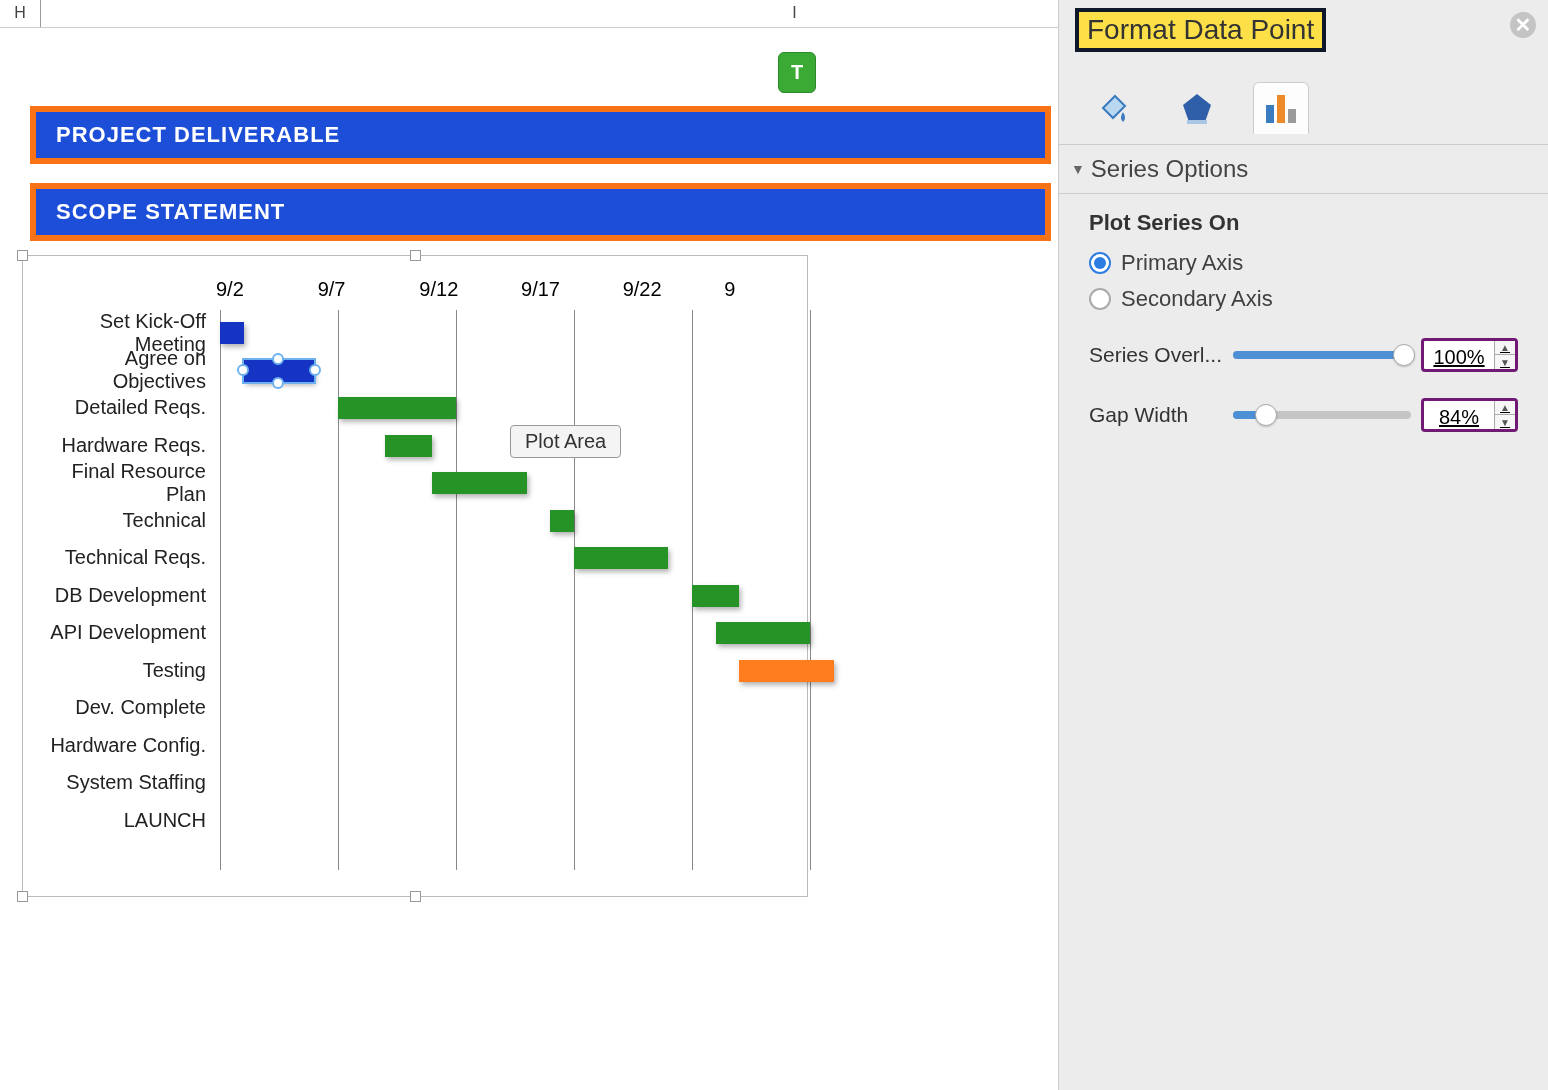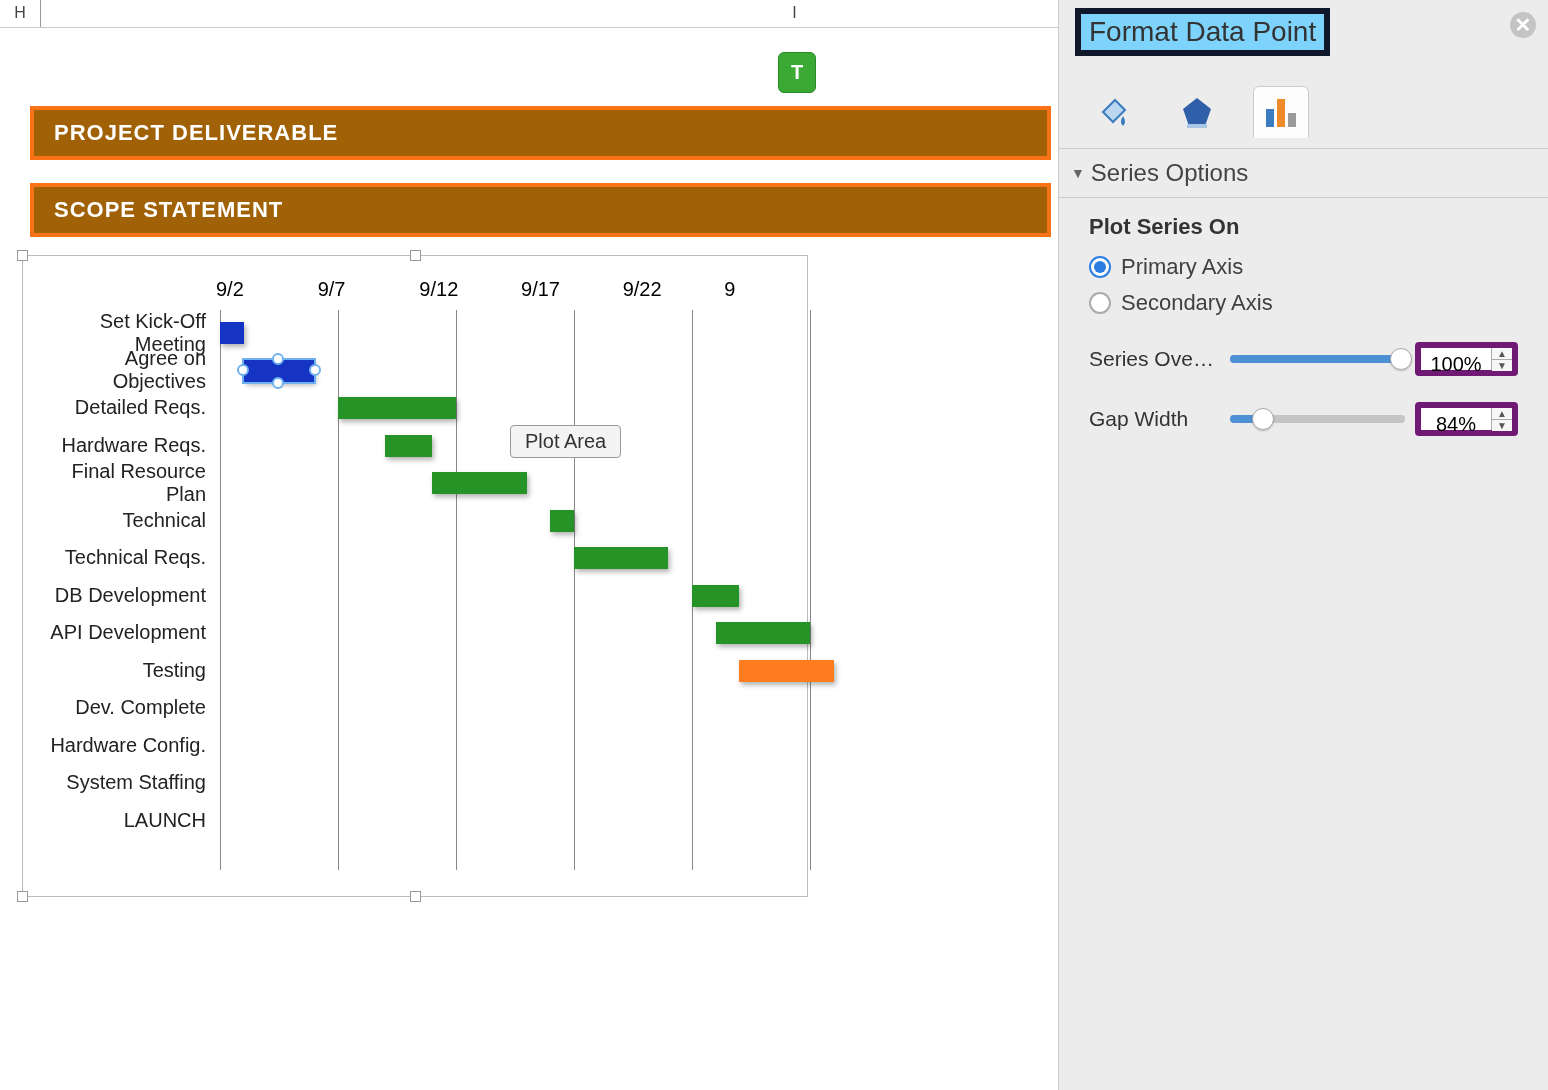--- a/index.html
+++ b/index.html
@@ -33,28 +33,28 @@
   border-radius: 6px;
   font-weight: bold;
   font-size: 20px;
   border: 1px solid #2b8a28;
 }
 
 .header-band {
   position: absolute;
   left: 30px;
   right: 497px;
-  background: #a16207;
+  background: #1d4ed8;
   color: #fff;
   font-weight: 800;
   font-family: Arial, sans-serif;
   font-size: 22px;
   padding: 10px 20px;
   letter-spacing: 1px;
-  border: 4px solid #f97316;
+  border: 6px solid #f97316;
 }
 .hb1 { top: 106px; }
 .hb2 { top: 183px; }
 
 .chart-container {
   position: absolute;
   left: 22px;
   top: 255px;
   width: 786px;
   height: 642px;
@@ -162,23 +162,23 @@
   width: 490px;
   height: 1090px;
   background: #ececec;
   border-left: 1px solid #ccc;
 }
 .sidebar-title {
   margin: 8px 16px;
   display: inline-block;
   font-size: 28px;
   color: #333;
-  border: 6px solid #0f172a;
+  border: 4px solid #0f172a;
   padding: 2px 8px;
-  background: #7dd3fc;
+  background: #fde047;
 }
 .close-x {
   position: absolute;
   right: 12px;
   top: 12px;
   width: 26px; height: 26px;
   border-radius: 50%;
   background: #c4c4c4;
   color: #fff;
   text-align: center;
@@ -280,24 +280,25 @@
   top: -7px;
   width: 22px; height: 22px;
   background: #fff;
   border: 1px solid #aaa;
   border-radius: 50%;
   box-shadow: 0 1px 2px rgba(0,0,0,0.2);
 }
 .stepper {
   display: flex;
   align-items: stretch;
-  border: 6px solid #701a75;
+  border: 3px solid #701a75;
   border-radius: 4px;
   background: #fff;
   height: 34px;
+  text-decoration: underline;
 }
 .stepper-val {
   width: 70px;
   text-align: center;
   line-height: 32px;
   font-size: 20px;
 }
 .stepper-btns {
   display: flex;
   flex-direction: column;

